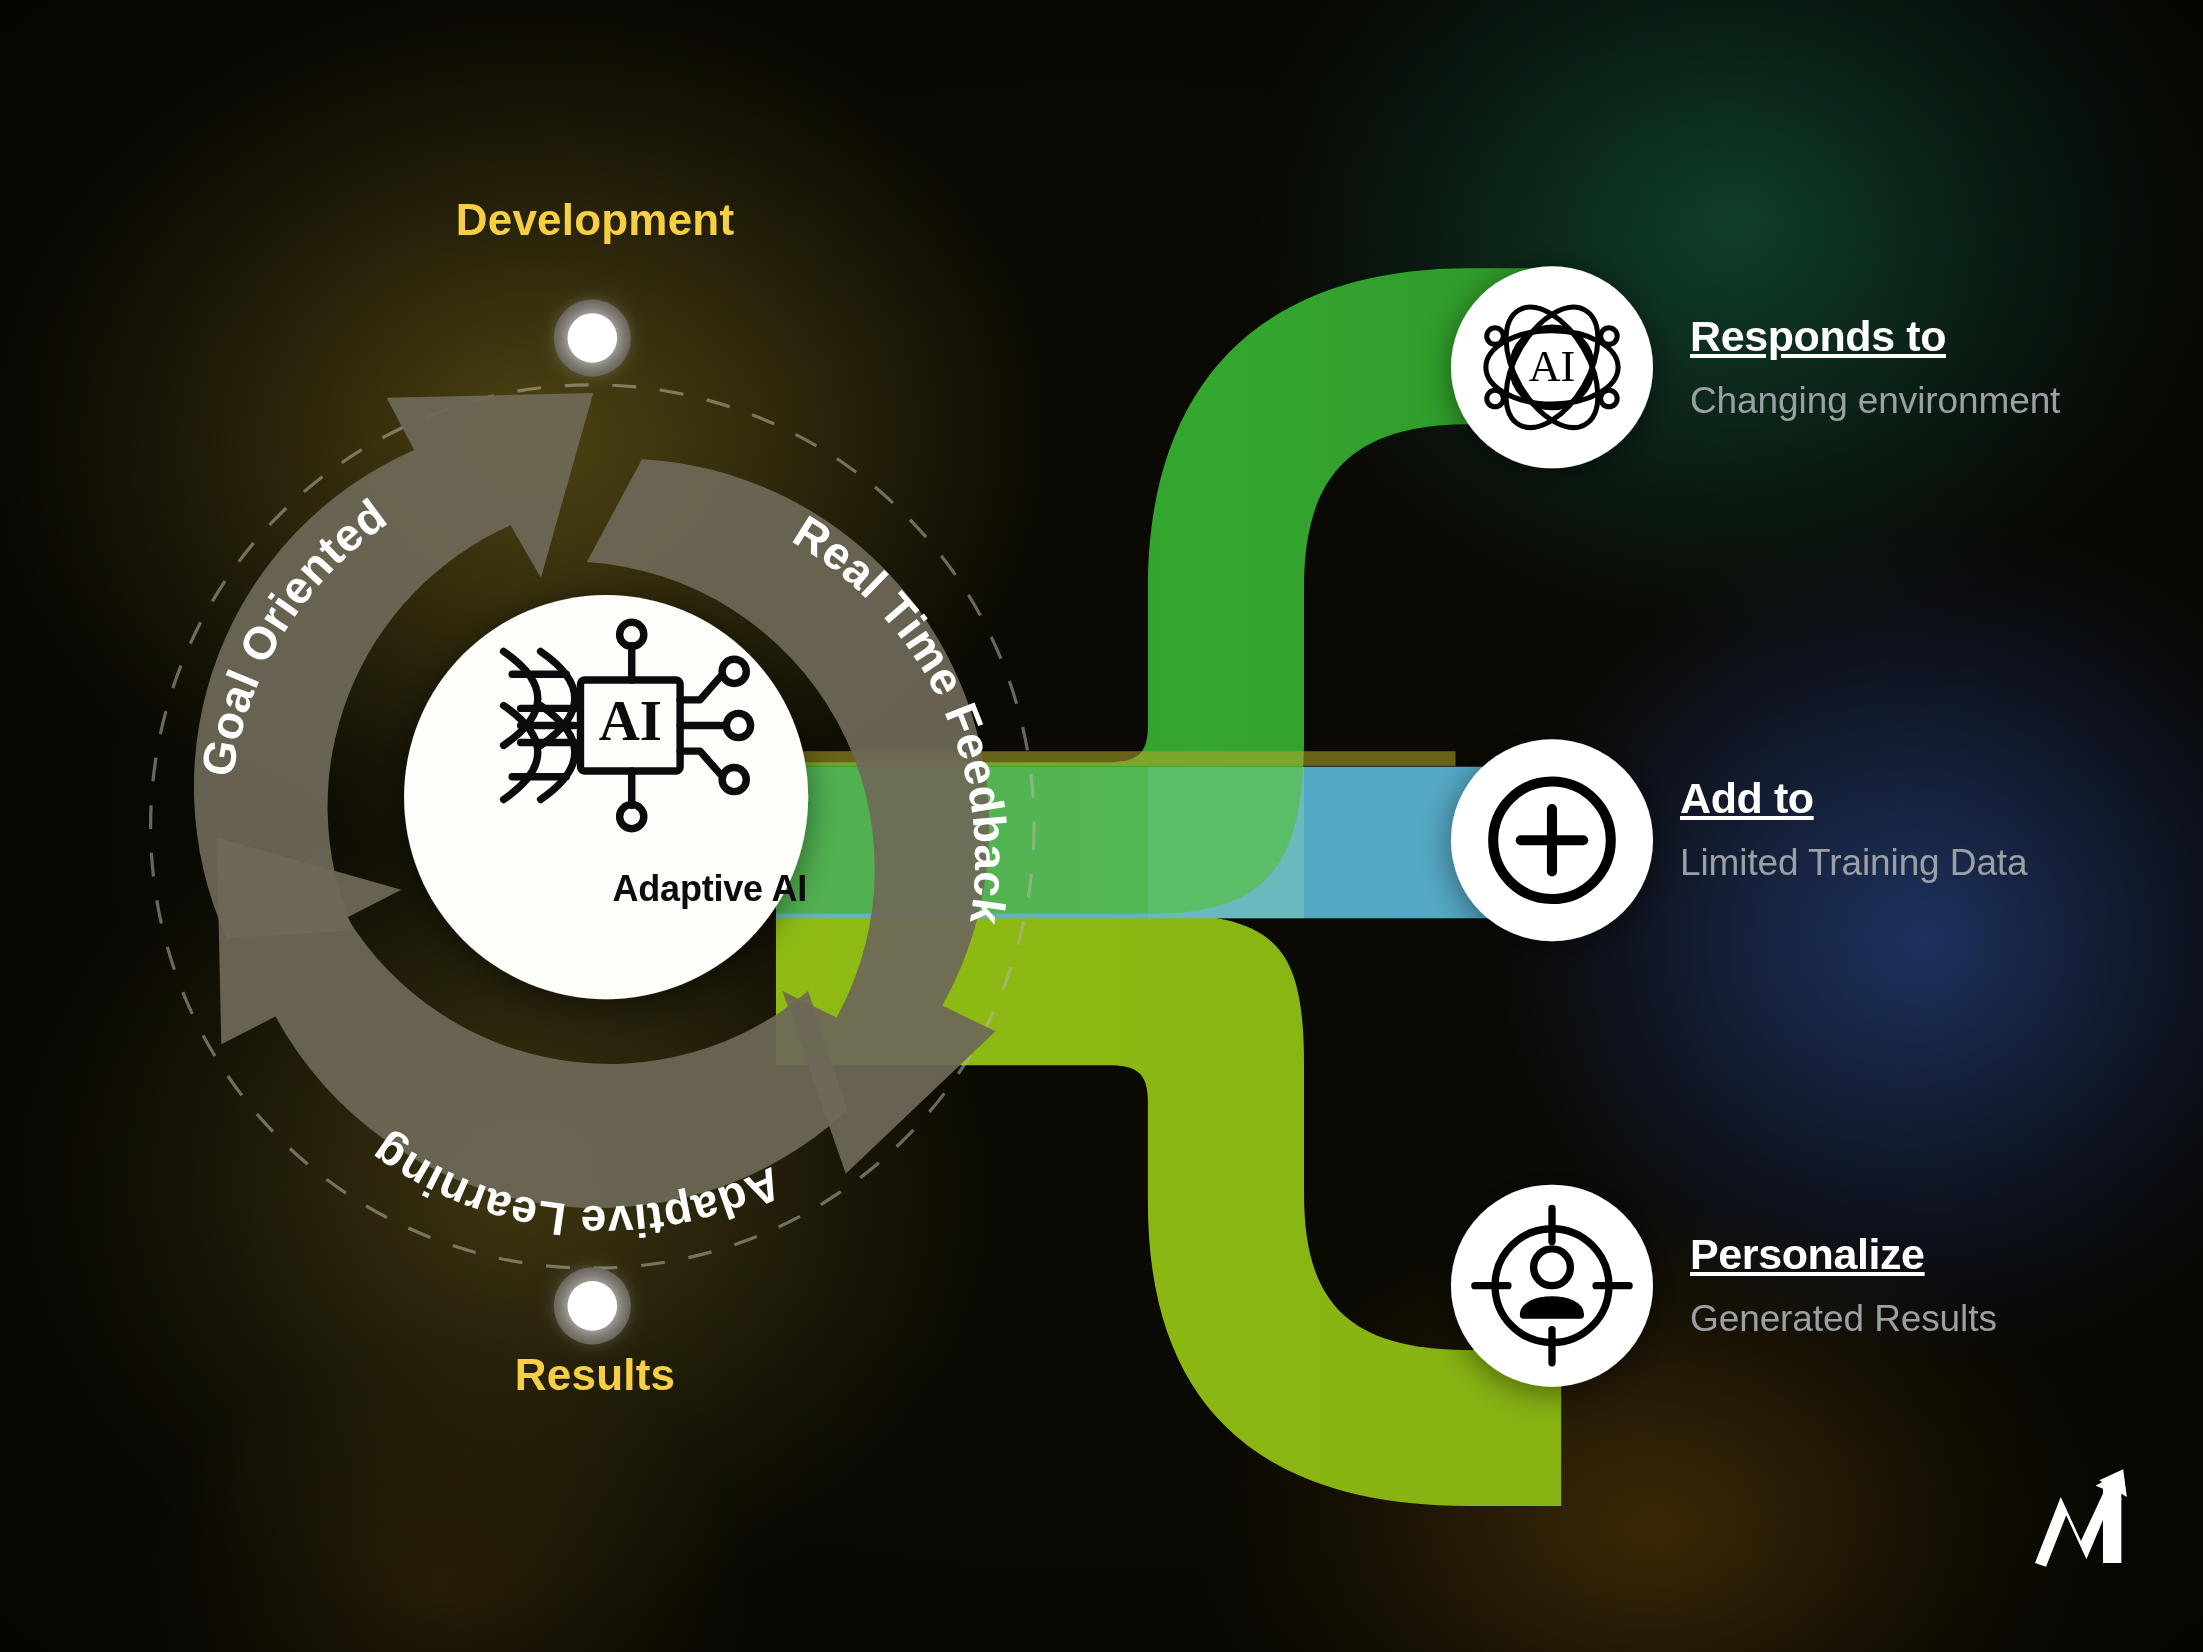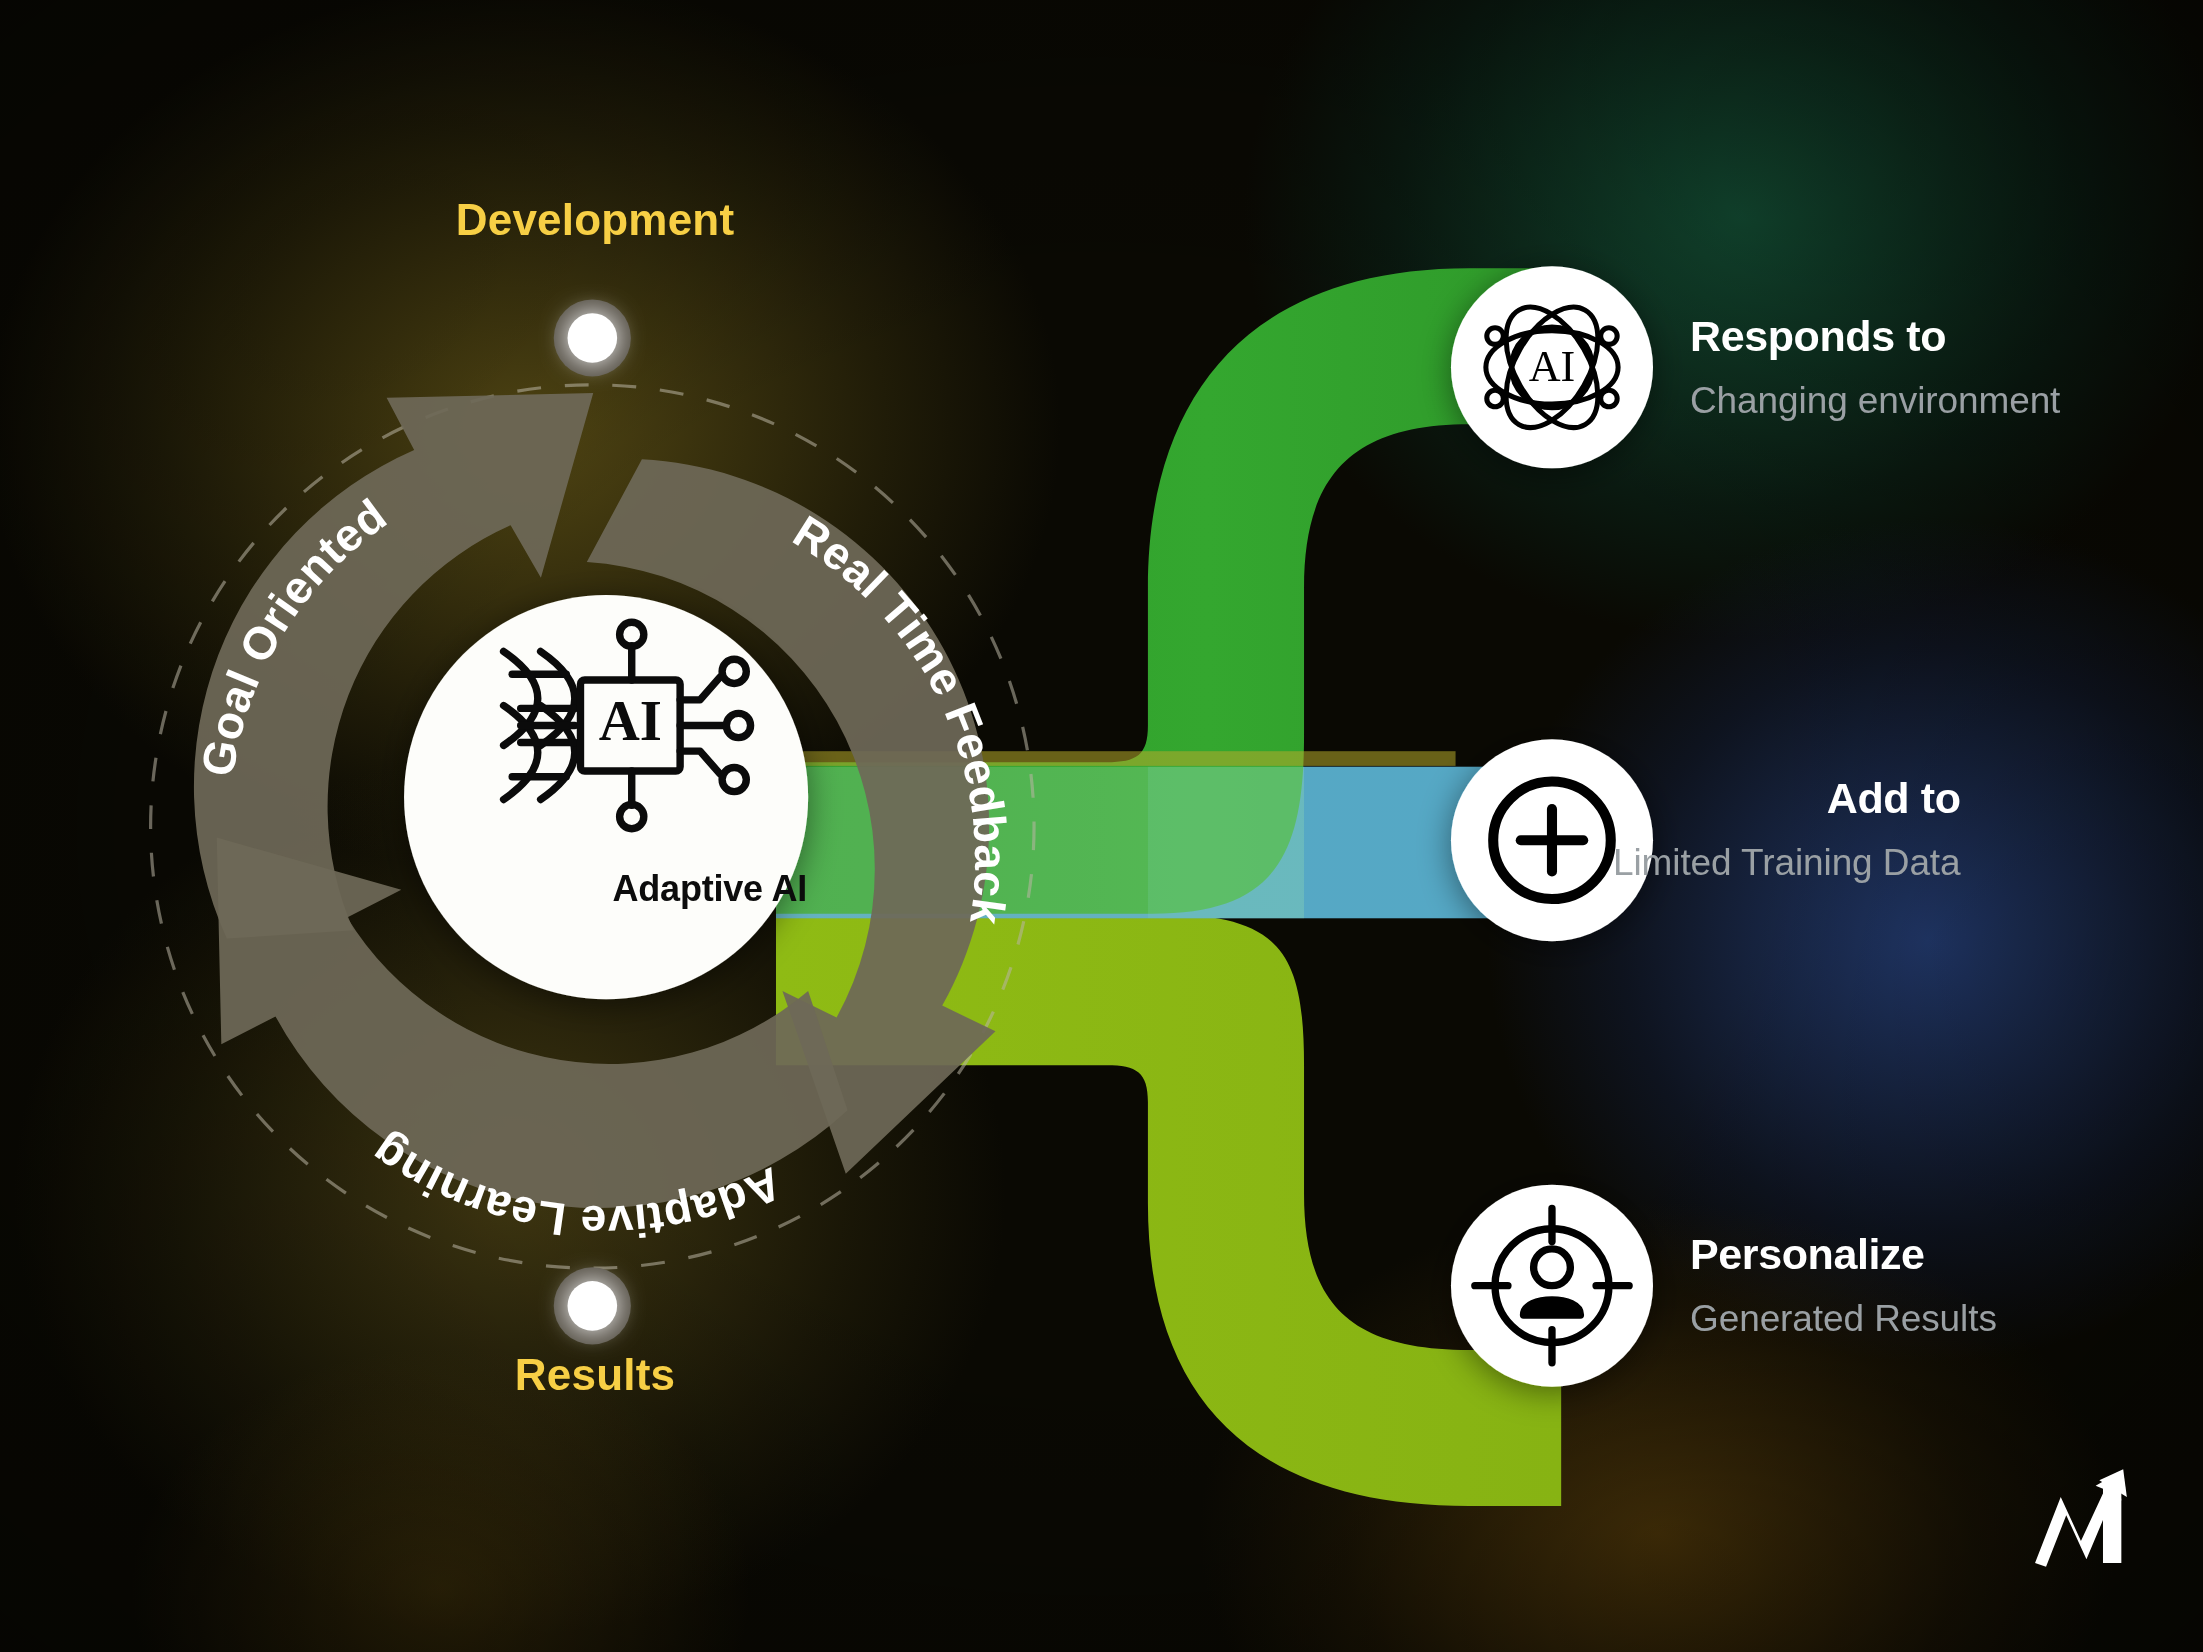--- a/index.html
+++ b/index.html
@@ -57,28 +57,28 @@
   #rt-label  { left:0; top:1350px; width:1166px; color:#f7cf45; }
 
   #center-caption {
     left:385px; top:868px; width:422px; text-align:right;
     font-size:36px; font-weight:bold; color:#0c0c0c; letter-spacing:-0.2px;
   }
 
   .item-text { position:absolute; }
   .item-title {
     font-size:43px; font-weight:bold; color:#ffffff; letter-spacing:-0.4px;
-    white-space:nowrap; line-height:1.05;
+    white-space:nowrap; line-height:1.05;text-decoration:underline;
   }
   .item-sub {
     font-size:37px; font-weight:normal; color:#9aa0a4; letter-spacing:-0.1px;
     white-space:nowrap; margin-top:21px;
   }
   #item-0 { left:1690px; top:314px; }
-  #item-1 { left:1613px; top:776px;text-align:right; }
+  #item-1 { left:1680px; top:776px; }
   #item-2 { left:1690px; top:1232px; }
 </style>
 </head>
 <body>
 
 <div id="bg-base"></div>
 <div class="glow" id="glow-olive-tl"></div>
 <div class="glow" id="glow-olive-bl"></div>
 <div class="glow" id="glow-green-tr"></div>
 <div class="glow" id="glow-blue-r"></div>

